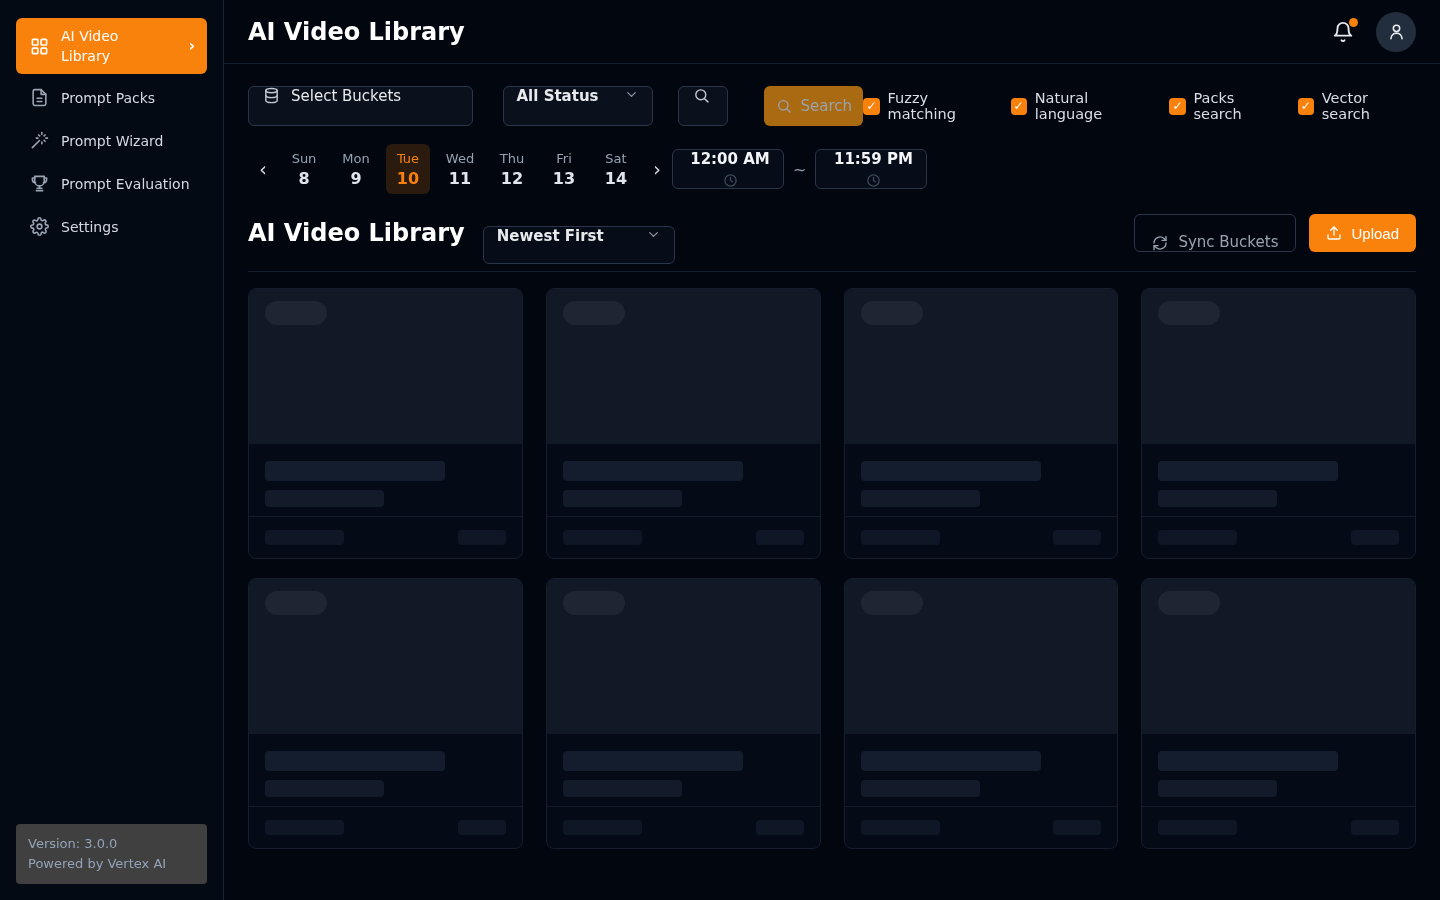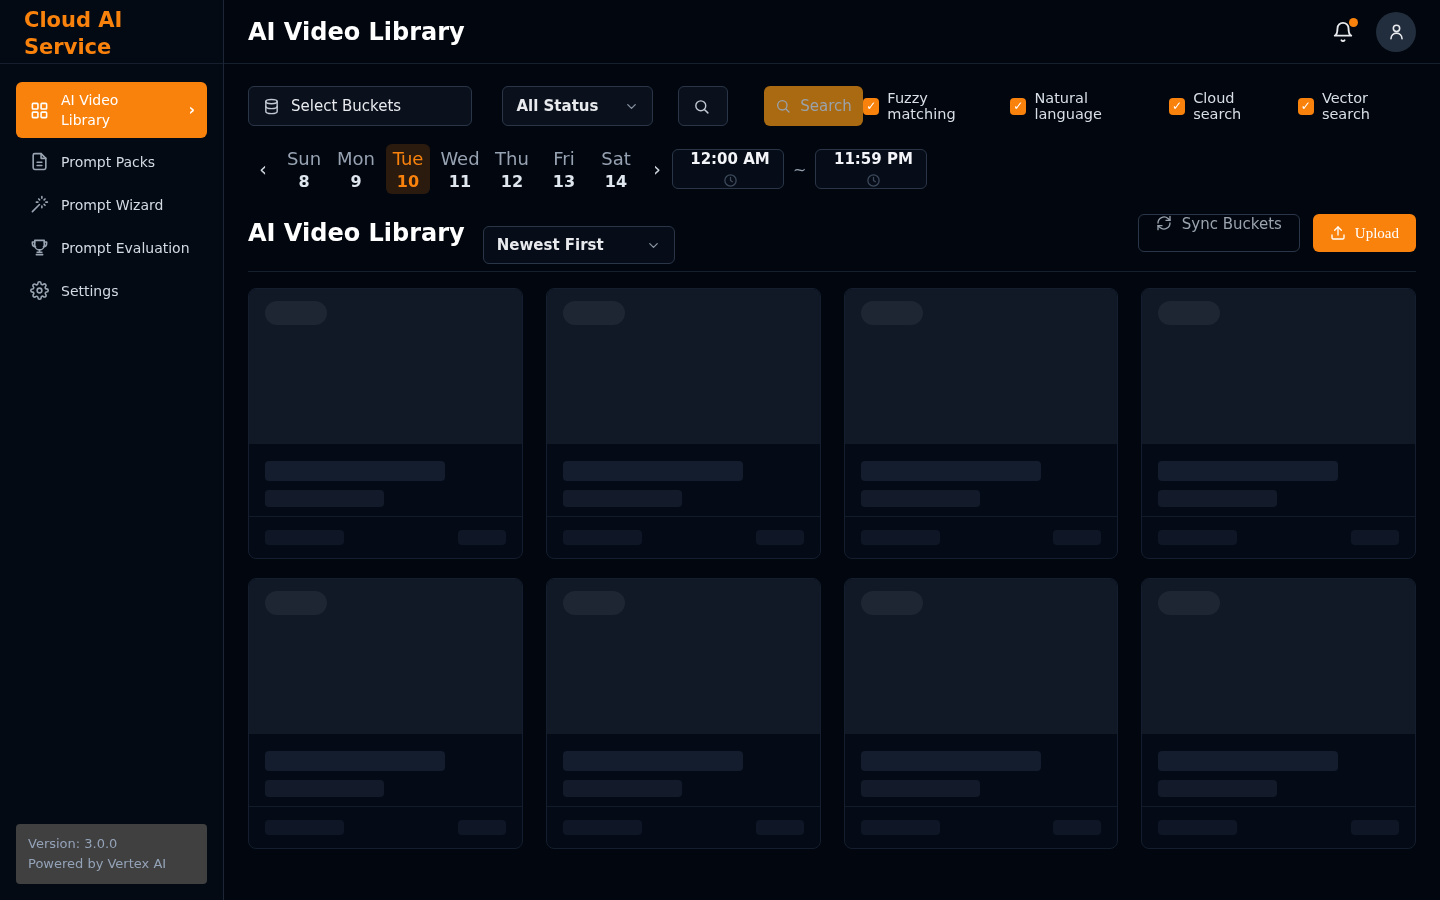--- a/index.html
+++ b/index.html
@@ -53,21 +53,21 @@
     width:40px; height:40px; border-radius:50%; background:#222e3d;
     display:flex; align-items:center; justify-content:center; color:#e8eaee; cursor:pointer;
   }
 
   .content { padding:22px 24px 0; flex:1; }
 
   
   .filter-row { display:flex; align-items:center; height:40px; }
   .ctl {
     height:40px; background:#0a111d; border:1px solid #2a3648; border-radius:6px;
-    display:flex; align-items:center; color:#e8eaed; font-size:15px; cursor:pointer;
+    display:flex; align-items:flex-start; color:#e8eaed; font-size:15px; cursor:pointer;
   }
   .select-buckets { width:233px; padding:0 14px; gap:11px; font-weight:500; }
   .select-buckets .cicon { color:#c2c9d2; }
   .status-select { width:156px; margin-left:30px; padding:0 13px; justify-content:space-between; font-weight:600; }
   .chev-down { color:#8a94a2; }
   .search-box { width:50px; margin-left:25px; padding:0 14px; gap:6px; }
   .search-box .cicon { color:#c2c9d2; }
   .search-box input { background:transparent; border:none; outline:none; width:6px; color:#e8eaed; font:inherit; padding:0; }
   .search-btn {
     width:103px; height:40px; margin-left:36px; border:none; border-radius:6px;
@@ -84,45 +84,45 @@
   
   .date-row { display:flex; align-items:center; margin-top:18px; }
   .chev-btn {
     width:30px; height:40px; background:none; border:none; color:#cfd6de;
     font-size:19px; cursor:pointer; display:flex; align-items:center; justify-content:center; font-family:inherit;
   }
   .day-cell {
     width:44px; height:50px; margin:0 4px; border-radius:6px; cursor:pointer;
     display:flex; flex-direction:column; align-items:center; justify-content:center; gap:3px;
   }
-  .day-dow { font-size:18px; color:#97a2b2; }
+  .day-dow { font-size:13px; color:#97a2b2; }
   .day-num { font-size:16px; font-weight:bold; color:#dfe6ee; }
   .day-cell.selected { background:rgba(249,130,13,0.17); }
   .day-cell.selected .day-dow, .day-cell.selected .day-num { color:var(--accent); }
   .time-input {
     width:112px; height:40px; border:1px solid #2a3648; border-radius:6px; background:#060d18;
     display:flex; align-items:center; justify-content:space-between; padding:0 10px 0 14px;
     font-size:15px; font-weight:600; color:#f3f5f8; cursor:pointer;flex-direction:column;
   }
   .time-input:first-of-type { margin-left:32px; }
   .time-input .cicon { color:#3e4b5d; }
   .range-sep { margin:0 9px; color:#97a2b2; font-size:16px; }
 
   
   .section-row { display:flex; align-items:center; margin-top:16px; height:46px; }
   .section-title { margin:0; font-size:24px; font-weight:bold; color:#fff; }
   .sort-select { width:192px; height:38px; margin-left:18px; padding:0 13px; justify-content:space-between; font-weight:600; background:#060d18;margin-top:24px; }
   .section-actions { margin-left:auto; display:flex; align-items:center; gap:13px; }
   .sync-btn {
     height:38px; padding:0 17px; background:transparent; border:1px solid #2a3648; border-radius:6px;
-    color:#9aa3ae; font-size:15px; display:flex; align-items:flex-start; gap:10px; cursor:pointer; font-family:inherit;
+    color:#9aa3ae; font-size:15px; display:flex; align-items:flex-end; gap:10px; cursor:pointer; font-family:inherit;
   }
   .upload-btn {
     height:38px; padding:0 17px; background:var(--accent); border:none; border-radius:6px;
-    color:#fff; font-size:15px; font-weight:500; display:flex; align-items:center; gap:9px; cursor:pointer; font-family:Liberation Serif, serif;
+    color:#fff; font-size:15px; font-weight:500; display:flex; align-items:center; gap:9px; cursor:pointer; font-family:Liberation Sans, sans-serif;
   }
   .divider { height:1px; background:#151f2e; margin-top:15px; }
 
   
   .grid { margin-top:16px; display:grid; grid-template-columns:repeat(4,1fr); column-gap:23px; row-gap:19px; }
   .card {
     height:271px; border:1px solid #141e2e; border-radius:8px; background:#040b16;
     overflow:hidden; display:flex; flex-direction:column;
   }
   .thumb { height:155px; flex:0 0 155px; background:#111826; position:relative; }
@@ -131,24 +131,20 @@
   .sk-line1 { width:180px; height:20px; border-radius:4px; background:#141d2d; }
   .sk-line2 { width:119px; height:17px; border-radius:4px; background:#131b2a; margin-top:9px; }
   .card-footer { border-top:1px solid #121b2a; padding:13px 16px; display:flex; align-items:center; justify-content:space-between; }
   .sk-bar-l { width:79px; height:15px; border-radius:4px; background:#0f1726; }
   .sk-bar-r { width:48px; height:15px; border-radius:4px; background:#0f1726; }
 </style>
 </head>
 <body>
 
 <aside class="sidebar">
-  <div class="logo">
-    <span>Cloud AI</span>
-    <span>Service</span>
-  </div>
 
   <nav class="nav">
     <div class="nav-item active">
       <span class="nicon">
         <svg class="icon-svg" width="19" height="19" viewBox="0 0 24 24">
             <rect x="3" y="3" width="7" height="7" rx="1"></rect>
             <rect x="14" y="3" width="7" height="7" rx="1"></rect>
             <rect x="3" y="14" width="7" height="7" rx="1"></rect>
             <rect x="14" y="14" width="7" height="7" rx="1"></rect>
           </svg>
@@ -284,21 +280,21 @@
         <label class="checkbox">
           <span class="box">✓</span>
           <span>Fuzzy matching</span>
         </label>
         <label class="checkbox">
           <span class="box">✓</span>
           <span>Natural language</span>
         </label>
         <label class="checkbox">
           <span class="box">✓</span>
-          <span>Cloud search</span>
+          <span>Packs search</span>
         </label>
         <label class="checkbox">
           <span class="box">✓</span>
           <span>Vector search</span>
         </label>
       </div>
     </div>
 
     <div class="date-row">
       <button class="chev-btn">

